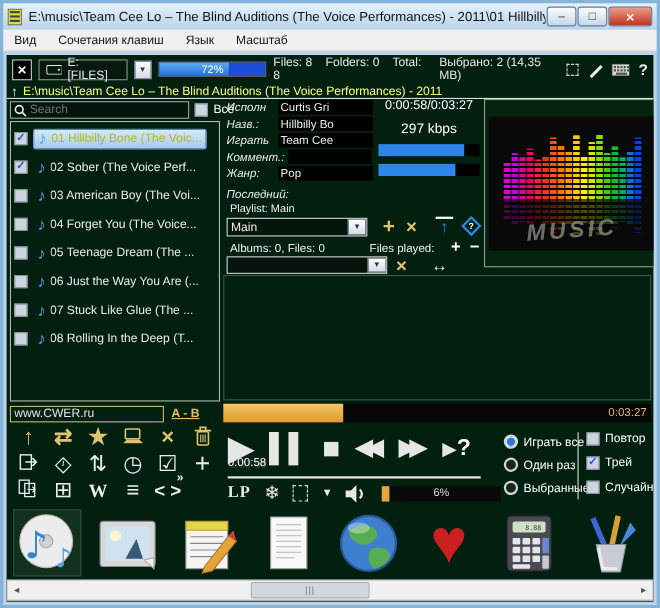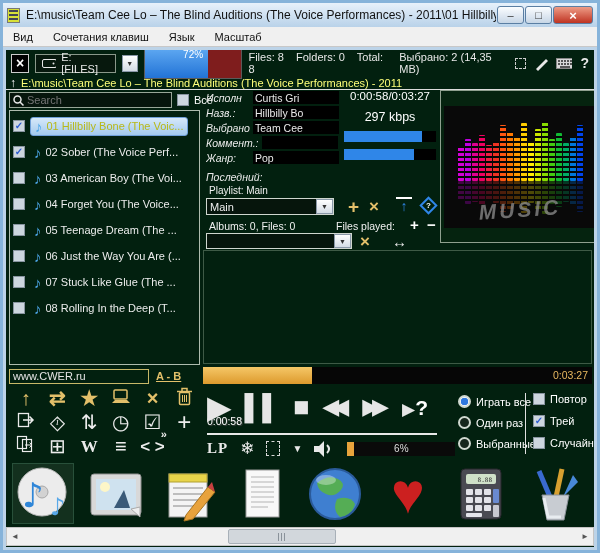--- a/index.html
+++ b/index.html
@@ -16,21 +16,21 @@
   
   .menubar{height:20px;background:#f0f0f0;display:flex;align-items:center;font-size:11px;color:#111;padding-left:10px;gap:20px;border-bottom:1px solid #c8c8c8;}
   .menubar span{cursor:default;}
   
   .app{position:absolute;left:3px;right:3px;top:47px;bottom:3px;background:#02200f;overflow:hidden;color:#e8e8e8;}
   
   .toolbar{position:absolute;left:0;top:0;right:0;height:26px;display:flex;align-items:center;padding:0 5px;gap:6px;font-size:11px;}
   .xbtn{width:19px;height:19px;border:1px solid #ccc;background:#000;color:#fff;font-size:14px;font-weight:bold;display:flex;align-items:center;justify-content:center;}
   .drive{display:flex;align-items:center;gap:5px;border:1px solid #8a988a;background:#07180d;height:19px;padding:0 6px;}
   .dropbtn{width:17px;height:17px;background:linear-gradient(#ffffff,#d4dce5);border:1px solid #8a98a8;color:#333;font-size:7px;display:flex;align-items:center;justify-content:center;}
-  .tprog{width:104px;height:32px;background:#7f1d1d;border:1px solid #5a5a5a;position:relative;}
+  .tprog{width:104px;height:14px;background:#1d4ed8;border:1px solid #5a5a5a;position:relative;}
   .tprog-fill{height:100%;background:linear-gradient(#5fa9f2,#2273d6);}
   .tprog-text{position:absolute;top:1px;left:0;width:100%;text-align:center;font-size:10px;color:#fff;}
   .stats span{margin-right:9px;}
   .tb-right{margin-left:auto;display:flex;align-items:center;gap:8px;}
   .dotrect{width:11px;height:11px;border:1px dashed #ccc;}
   .help{font-size:14px;font-weight:bold;}
   
   .pathrow{position:absolute;left:0;top:26px;right:0;height:14px;display:flex;align-items:center;gap:5px;padding:0 4px;border-bottom:1px solid #dcdcdc;font-size:11px;color:#ffff7a;white-space:nowrap;overflow:hidden;}
   .upico{color:#fff;font-size:12px;font-weight:bold;}
   
@@ -282,21 +282,21 @@
     <div class="meta">
       <div class="mrow">
           <span class="mlabel">Исполн</span>
           <span class="mval">Curtis Gri</span>
         </div>
       <div class="mrow">
           <span class="mlabel">Назв.:</span>
           <span class="mval">Hillbilly Bo</span>
         </div>
       <div class="mrow">
-          <span class="mlabel">Выбрано</span>
+          <span class="mlabel">Играть</span>
           <span class="mval">Team Cee</span>
         </div>
       <div class="mrow">
           <span class="mlabel" style="width:56px">Коммент.:</span>
           <span class="mval" style="width:76px"></span>
         </div>
       <div class="mrow">
           <span class="mlabel">Жанр:</span>
           <span class="mval">Pop</span>
         </div>

